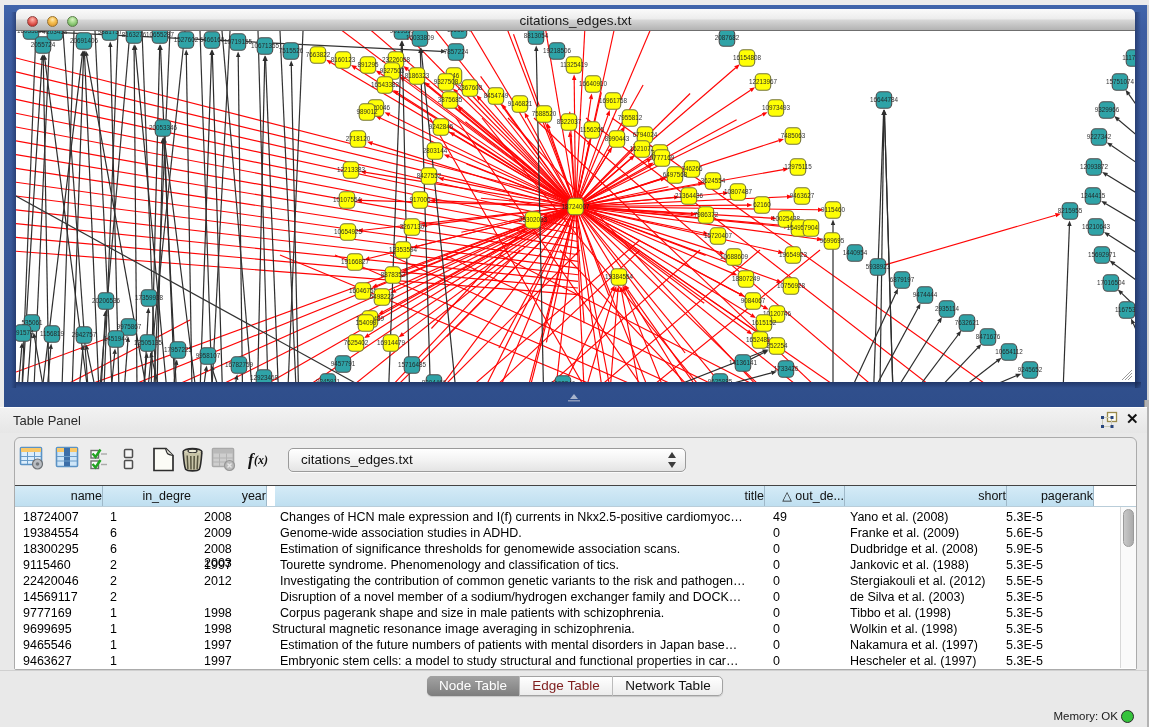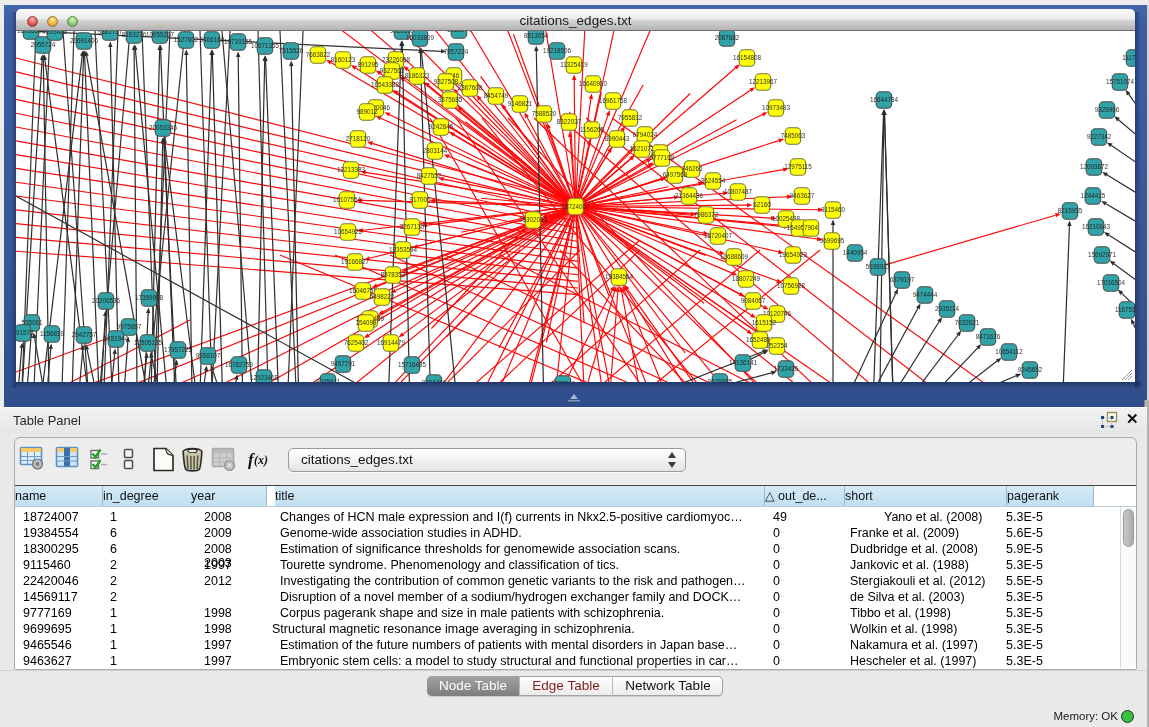--- a/index.html
+++ b/index.html
@@ -29,21 +29,21 @@
 
 #cont{left:14px;top:437px;width:1123px;height:233px;background:#ededed;border:1px solid #ababab;border-radius:6px 6px 2px 2px}
 
 #combo{left:288px;top:448px;width:398px;height:24px;border:1px solid #9a9a9a;border-radius:5px;
  background:linear-gradient(180deg,#ffffff 0%,#f3f3f3 50%,#e4e4e4 100%);box-shadow:0 1px 0 rgba(255,255,255,.7)}
 #combotext{left:301px;top:452px;font-size:13.5px;color:#111}
 
 
 #tbl{left:15px;top:485px;width:1121px;height:184px;background:#ffffff;border-top:1px solid #444}
 .hc{position:absolute;top:486px;height:20px;background:linear-gradient(180deg,#d5ebf7,#bfdff0);border-right:1px solid #9fb9c9;
- font-size:12.5px;color:#111;text-align:left;line-height:20px;overflow:hidden}
+ font-size:12.5px;color:#111;text-align:right;line-height:20px;overflow:hidden}
 #hdrline{left:15px;top:506px;width:1121px;height:1px;background:#b9cdd9}
 .rowtxt{position:absolute;font-size:12.5px;color:#000;white-space:pre}
 
 #vsb{left:1120px;top:507px;width:16px;height:161px;background:#fafafa;border-left:1px solid #d8d8d8}
 #vsbthumb{left:1122.5px;top:509px;width:11px;height:38px;background:linear-gradient(90deg,#c9c9c9,#ababab);border-radius:6px;border:.5px solid #9a9a9a}
 
 #tabs{left:427px;top:676px;width:296px;height:20px;border:1px solid #a2a2a2;border-radius:5px;background:linear-gradient(180deg,#ffffff,#ececec);box-shadow:0 1px 1px rgba(0,0,0,.15)}
 #tab1{left:427px;top:676px;width:92px;height:20px;border-radius:5px 0 0 5px;background:linear-gradient(180deg,#a3a3a3,#7d7d7d);color:#fff;font-size:13.5px;text-align:center;line-height:19px}
 #tab2{left:519px;top:676px;width:93px;height:20px;border-left:1px solid #bbb;color:#7f1d1d;font-size:13.5px;text-align:center;line-height:19px}
 #tab3{left:612px;top:676px;width:111px;height:20px;border-left:1px solid #bbb;color:#111;font-size:13.5px;text-align:center;line-height:19px}
@@ -1146,21 +1146,21 @@
 <div class="hc" style="left:275px;width:490px">title</div>
 <div class="hc" style="left:765px;width:80px">△ out_de...</div>
 <div class="hc" style="left:845px;width:162px">short</div>
 <div class="hc" style="left:1007px;width:87px">pagerank</div>
 <div class="abs" id="hdrline"></div>
 <div class="rowtxt" style="left:23px;top:509.5px">18724007</div>
 <div class="rowtxt" style="left:110px;top:509.5px">1</div>
 <div class="rowtxt" style="left:204px;top:509.5px">2008</div>
 <div class="rowtxt" style="left:280px;top:509.5px;width:483px;overflow:hidden">Changes of HCN male expression and I(f) currents in Nkx2.5-positive cardiomyoc…</div>
 <div class="rowtxt" style="left:773px;top:509.5px">49</div>
-<div class="rowtxt" style="left:884px;top:509.5px">Yano et al. (2008)</div>
+<div class="rowtxt" style="left:850px;top:509.5px">Yano et al. (2008)</div>
 <div class="rowtxt" style="left:1006px;top:509.5px">5.3E-5</div>
 <div class="rowtxt" style="left:23px;top:525.6px">19384554</div>
 <div class="rowtxt" style="left:110px;top:525.6px">6</div>
 <div class="rowtxt" style="left:204px;top:525.6px">2009</div>
 <div class="rowtxt" style="left:280px;top:525.6px;width:483px;overflow:hidden">Genome-wide association studies in ADHD.</div>
 <div class="rowtxt" style="left:773px;top:525.6px">0</div>
 <div class="rowtxt" style="left:850px;top:525.6px">Franke et al. (2009)</div>
 <div class="rowtxt" style="left:1006px;top:525.6px">5.6E-5</div>
 <div class="rowtxt" style="left:23px;top:541.7px">18300295</div>
 <div class="rowtxt" style="left:110px;top:541.7px">6</div>

